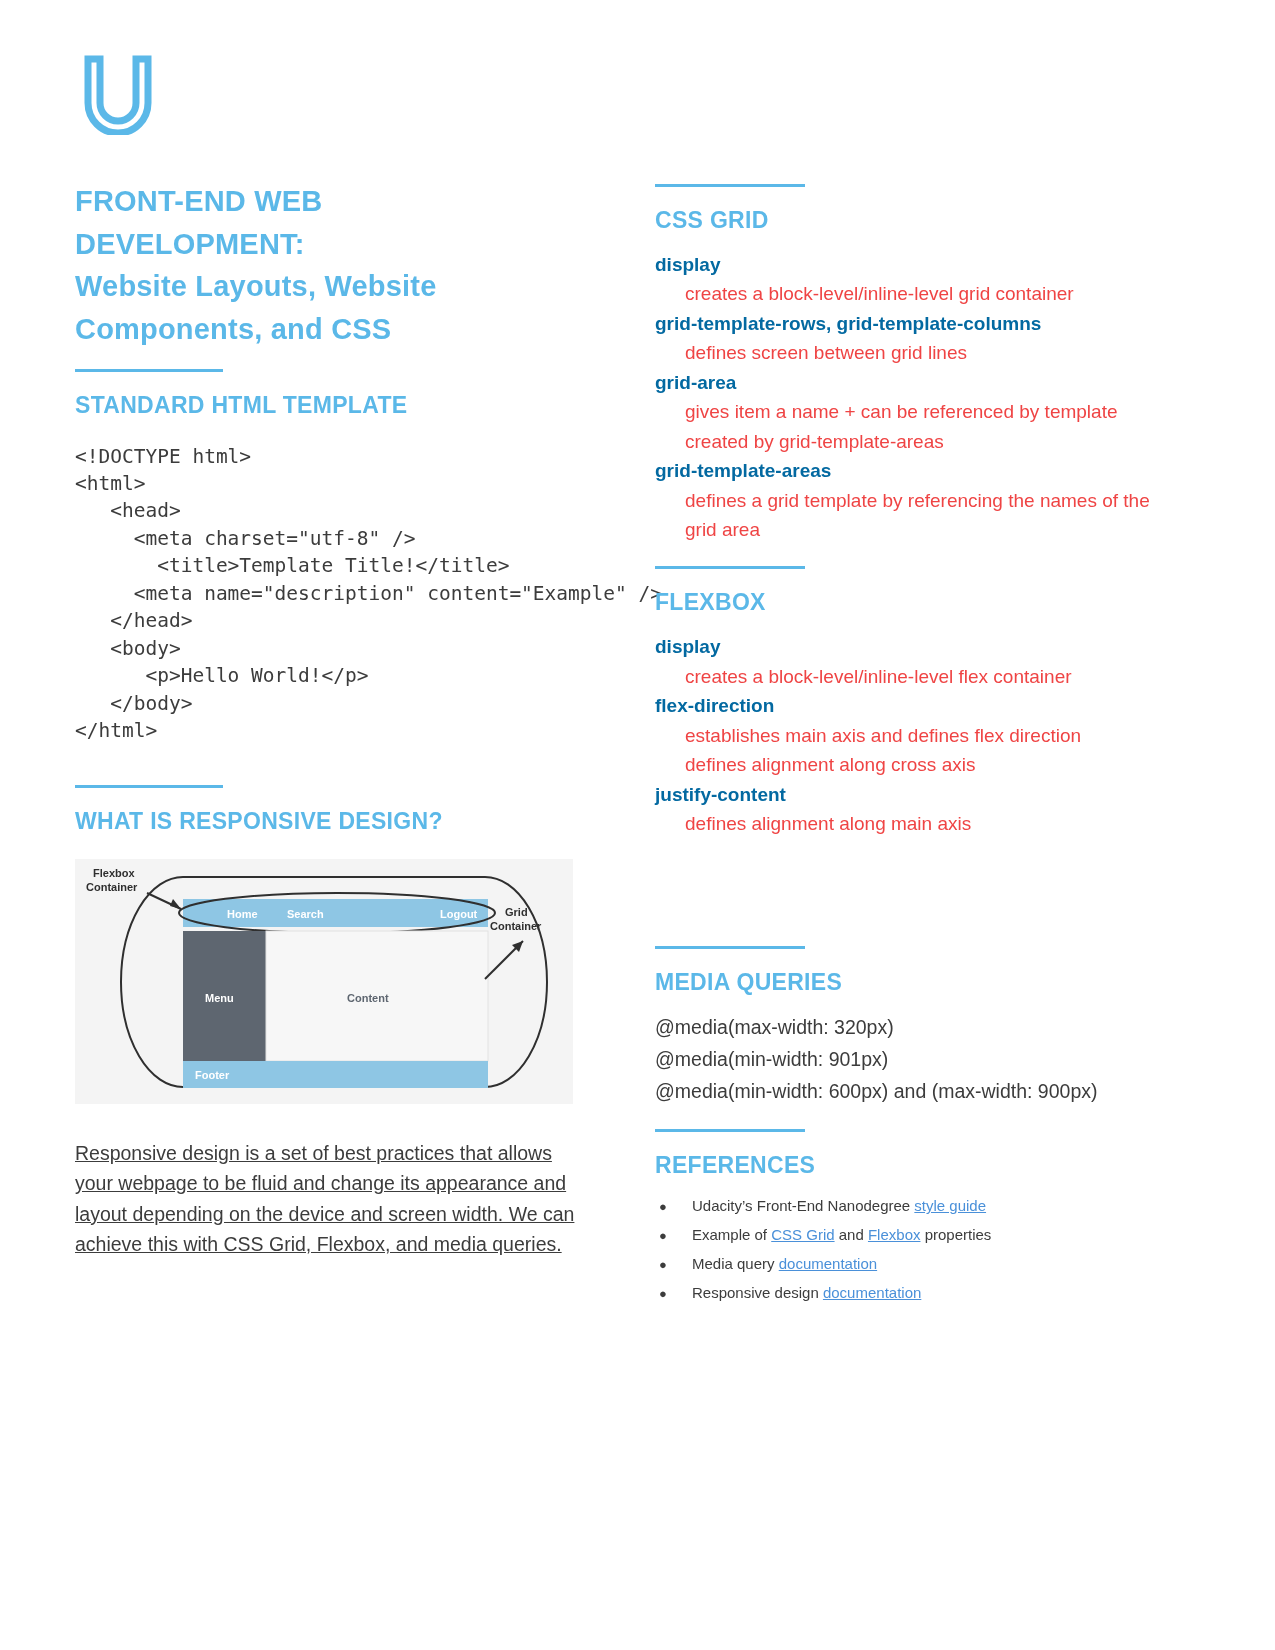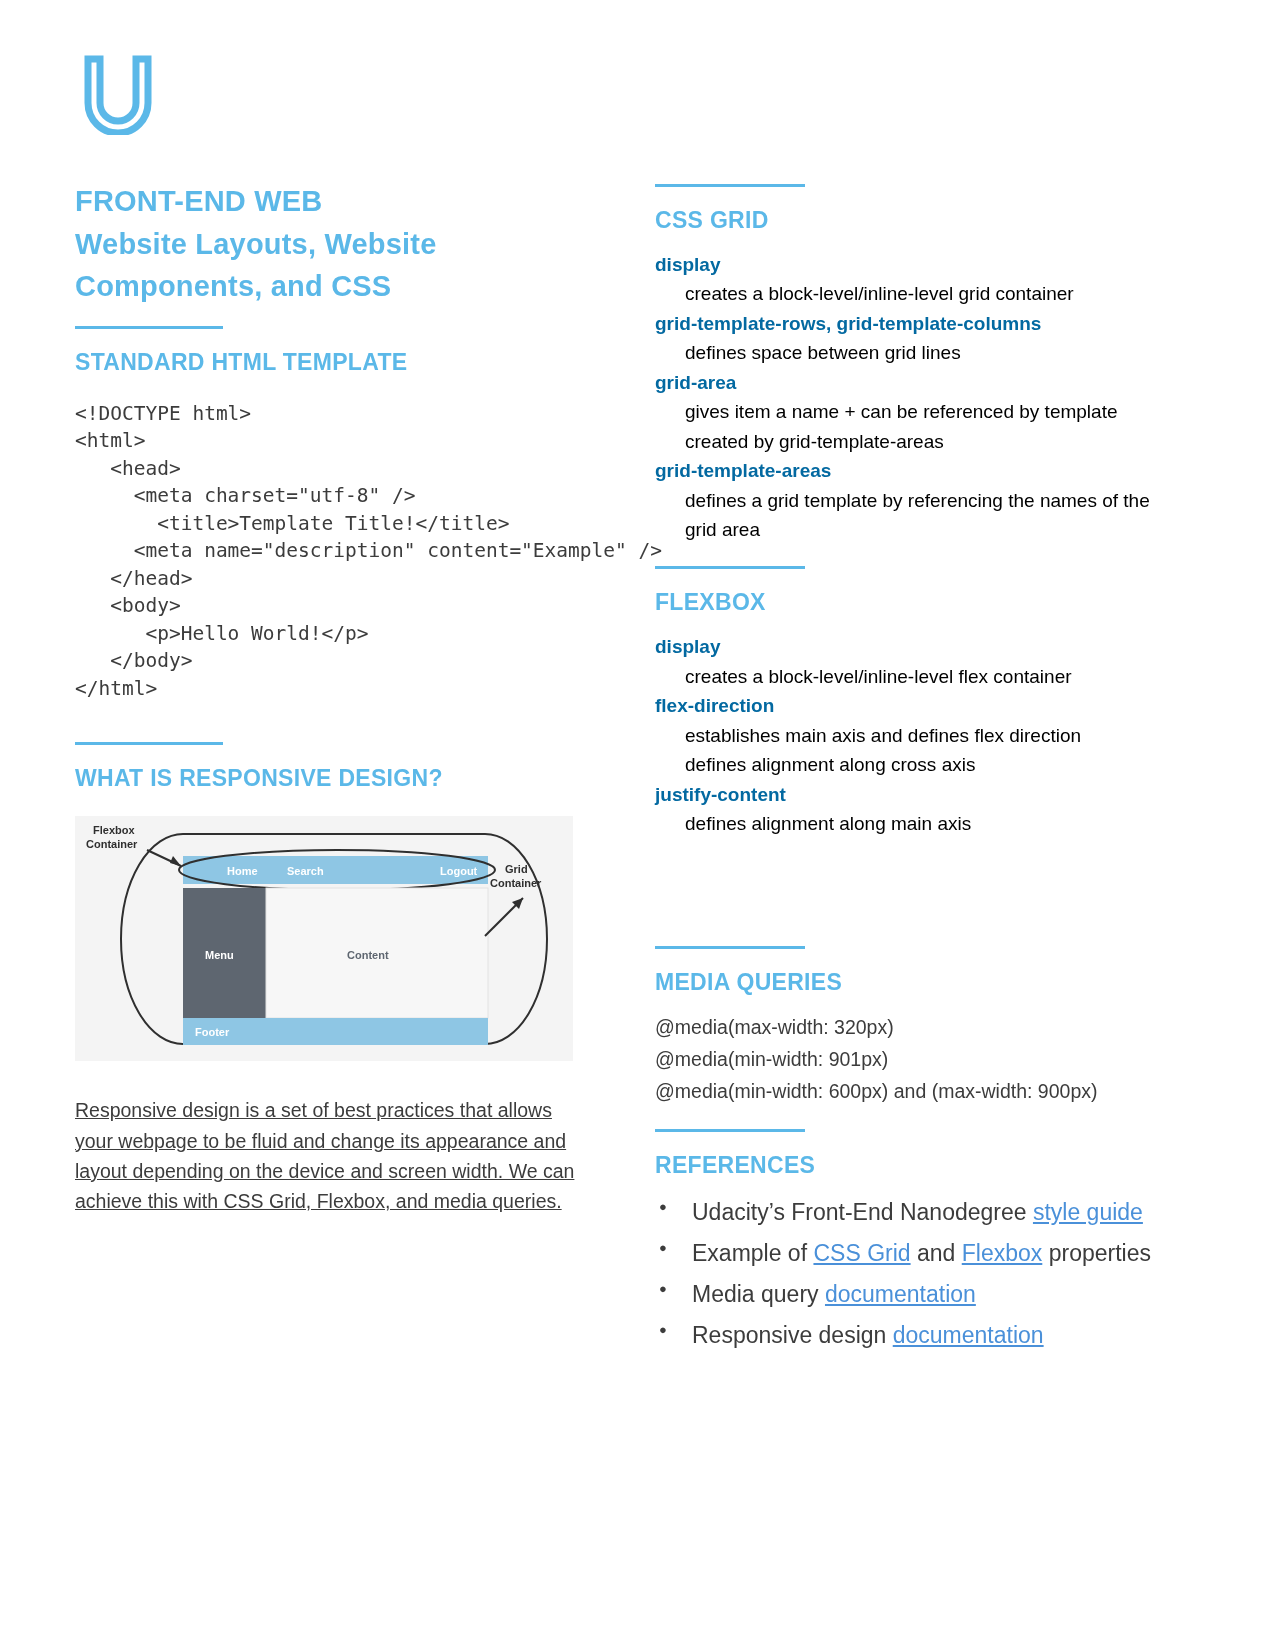--- a/index.html
+++ b/index.html
@@ -104,39 +104,39 @@
   
   .prop-list { margin: 0 0 4px 0; }
   .prop {
     font-size: 19px;
     font-weight: bold;
     color: #0369a1;
     line-height: 1.55;
   }
   .prop-desc {
     font-size: 19px;
-    color: #000000;
+    color: #ef4444;
     line-height: 1.55;
     padding-left: 30px;
   }
 
   .media-line {
     font-size: 19.5px;
     color: #3c3c3c;
     line-height: 1.62;
   }
 
   
   .ref-list {
     list-style: none;
     margin: 8px 0 0 0;
     padding: 0;
   }
   .ref-list li {
-    font-size: 23px;
+    font-size: 15px;
     line-height: 1.52;
     color: #3c3c3c;
     position: relative;
     padding-left: 37px;
     margin-bottom: 6px;
   }
   .ref-list li::before {
     content: "\25CF";
     position: absolute;
     left: 4px;
@@ -162,20 +162,21 @@
       <path d="M10 4 L10 48 A30 30 0 0 0 70 48 L70 4 L58 4 L58 48 A18 18 0 0 1 22 48 L22 4 Z" fill="none" stroke="#5bb8e8" stroke-width="7"></path>
     </svg>
   </div>
 
   <div class="columns">
 
     <div class="col-left">
 
       <h1 class="doc-title">
         <span class="line">FRONT-END WEB</span>
+        <span class="line">DEVELOPMENT:</span>
         <span class="line">Website Layouts, Website</span>
         <span class="line">Components, and CSS</span>
       </h1>
 
       <div class="rule"></div>
 
       <h2 class="sec-head">STANDARD HTML TEMPLATE</h2>
 
       <pre class="code">&lt;!DOCTYPE html&gt;
 &lt;html&gt;
@@ -231,21 +232,21 @@
 
     <div class="col-right">
 
       <div class="rule rule-right" style="margin-top:4px;"></div>
       <h2 class="sec-head small-gap">CSS GRID</h2>
 
       <div class="prop-list">
         <div class="prop">display</div>
         <div class="prop-desc">creates a block-level/inline-level grid container</div>
         <div class="prop">grid-template-rows, grid-template-columns</div>
-        <div class="prop-desc">defines space between grid lines</div>
+        <div class="prop-desc">defines screen between grid lines</div>
         <div class="prop">grid-area</div>
         <div class="prop-desc">gives item a name + can be referenced by template created by grid-template-areas</div>
         <div class="prop">grid-template-areas</div>
         <div class="prop-desc">defines a grid template by referencing the names of the grid area</div>
       </div>
 
       <div class="rule rule-right" style="margin-top:22px;"></div>
       <h2 class="sec-head small-gap">FLEXBOX</h2>
 
       <div class="prop-list">

